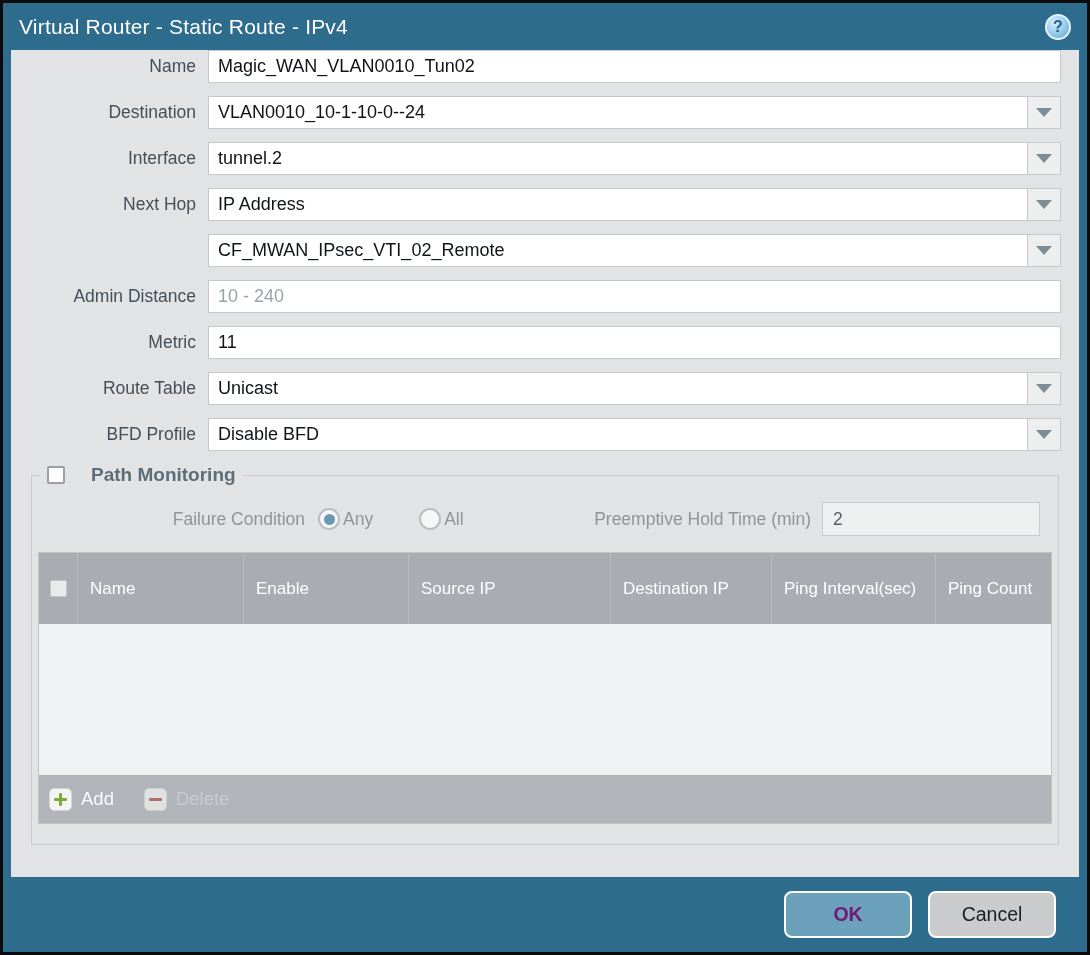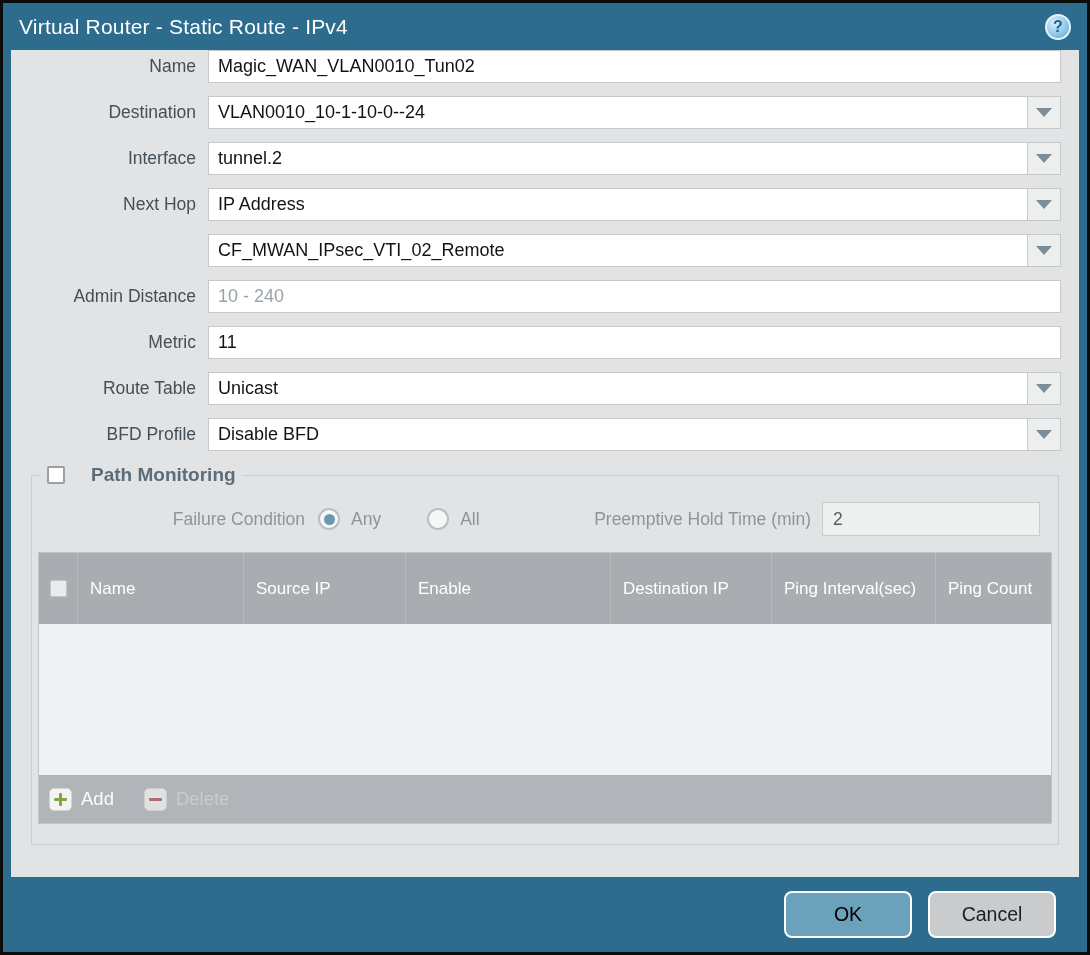--- a/index.html
+++ b/index.html
@@ -84,21 +84,21 @@
     cursor: pointer;
   }
 
   .pm-row {
     display: flex; align-items: center;
     margin: 16px 0 16px 0;
     color: #8d959b; font-size: 17.5px;
   }
   .pm-row .fc-label { width: 280px; text-align: right; padding-right: 13px; flex: 0 0 280px; }
   .radio-group { display: flex; align-items: center; gap: 46px; }
-  .radio-opt { display: flex; align-items: center; gap: 11px; cursor: pointer; }
+  .radio-opt { display: flex; align-items: center; gap: 3px; cursor: pointer; }
   .radio {
     width: 22px; height: 22px; border-radius: 50%;
     border: 2px solid #b9bec2; background: #f6f7f7;
     display: flex; align-items: center; justify-content: center;
   }
   .radio.selected::after {
     content: ""; width: 11px; height: 11px; border-radius: 50%;
     background: #6b9ab0; display: block;
   }
   .pm-row .ph-label { margin-left: auto; padding-right: 11px; }
@@ -162,21 +162,21 @@
     flex: 0 0 75px; height: 75px;
     display: flex; align-items: center; justify-content: flex-end;
     gap: 16px; padding-right: 31px;
   }
   .btn {
     width: 128px; height: 47px;
     border: 2px solid #ffffff; border-radius: 8px;
     font-family: "Liberation Sans", sans-serif;
     font-size: 19.5px; cursor: pointer;
   }
-  .btn-ok { background: #6ba1bb; color: #000000; }
+  .btn-ok { background: #6ba1bb; color: #701a75; font-weight: bold; }
   .btn-cancel { background: #c9cbcd; color: #1c1f22; }
 </style>
 </head>
 <body>
 
 <div class="dialog">
 
   <div class="titlebar">
     <span class="title">Virtual Router - Static Route - IPv4</span>
     <span class="help-btn">?</span>
@@ -286,22 +286,22 @@
         <span class="ph-label">Preemptive Hold Time (min)</span>
         <input class="ph-input" type="text" value="2" style="">
       </div>
 
       <div class="pm-table">
         <div class="thead">
           <span class="th th-check">
             <span class="hdr-checkbox"></span>
           </span>
           <span class="th th-name">Name</span>
+          <span class="th th-enable">Enable</span>
           <span class="th th-src">Source IP</span>
-          <span class="th th-enable">Enable</span>
           <span class="th th-dst">Destination IP</span>
           <span class="th th-ping">Ping Interval(sec)</span>
           <span class="th th-count">Ping Count</span>
         </div>
         <div class="tbody"></div>
         <div class="tfoot">
           <span class="tool-btn">
             <span class="icon-sq plus-icon"></span>
             <span class="tlabel">Add</span>
           </span>

